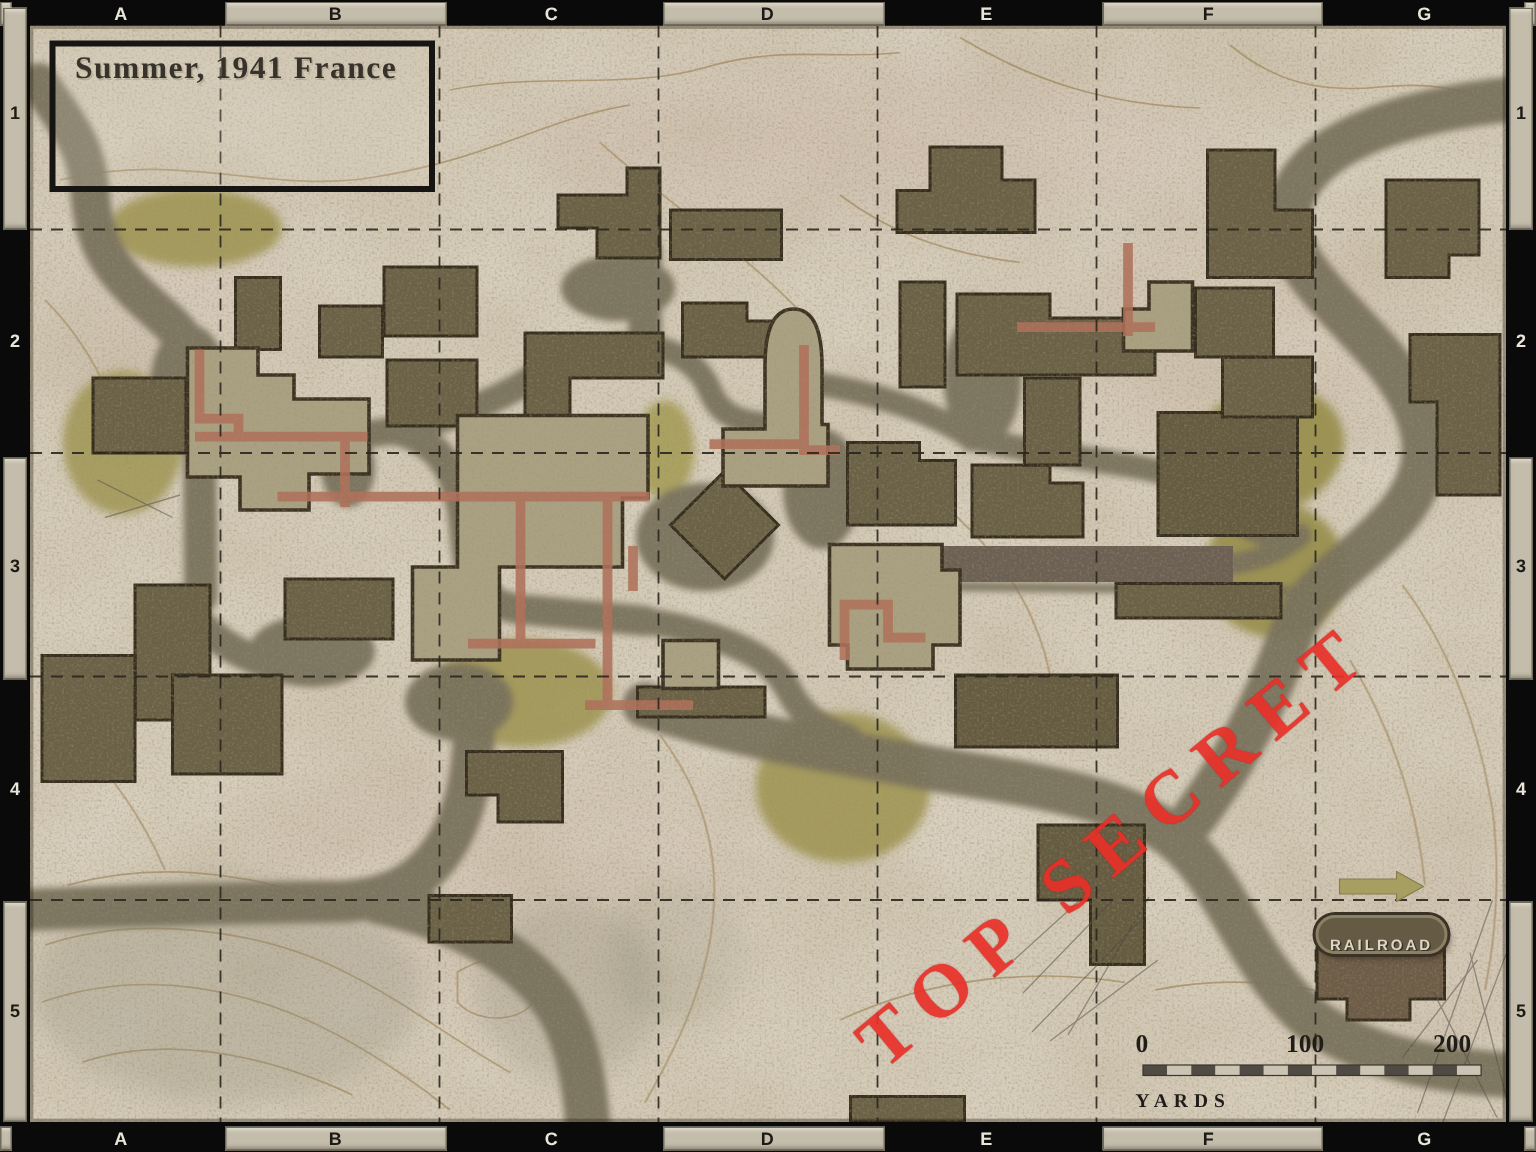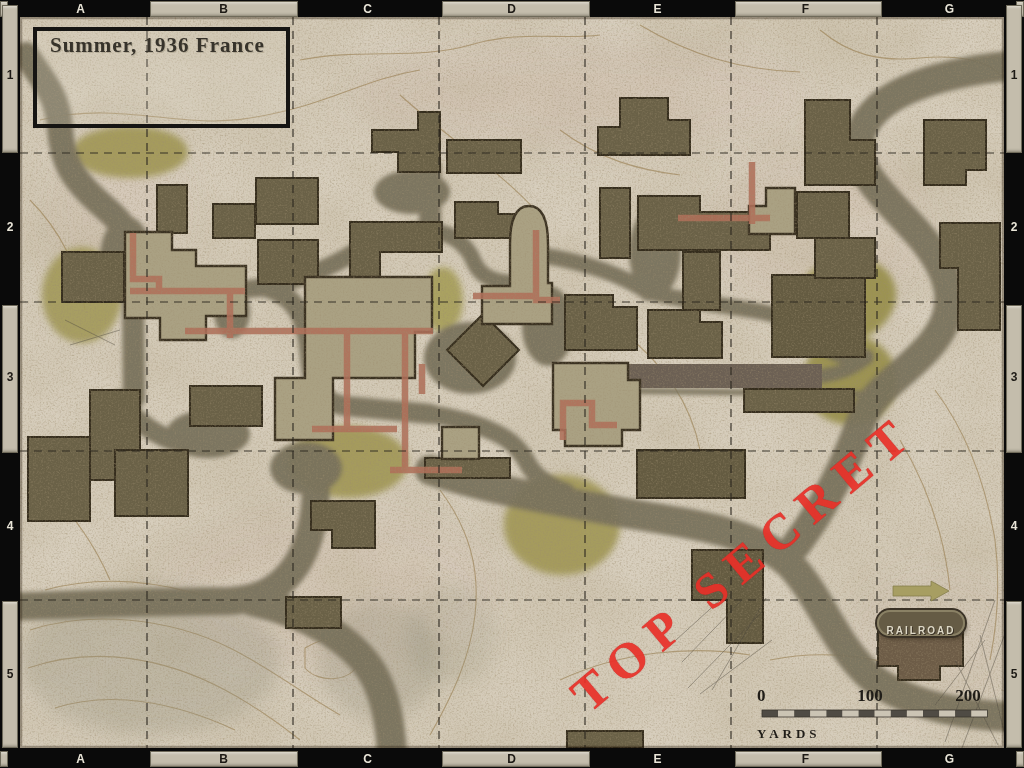--- a/index.html
+++ b/index.html
@@ -273,21 +273,21 @@
         <rect x="971.3" y="710" width="16.1" height="7" fill="#cbc4b4"></rect>
         <rect x="762" y="710" width="225.4" height="7" fill="none" stroke="#3a362e" stroke-width="0.8"></rect>
       </g>
       <text x="757" y="738" font-size="13" letter-spacing="4">YARDS</text>
     </g>
   </svg>
 
   <div id="stamp">TOP SECRET</div>
 
   <div id="titlebox">
-    <div id="subtitle">Summer, 1936 France</div>
+    <div id="subtitle">Summer, 1941 France</div>
   </div>
 
   <div id="railpill">
     <span>RAILROAD</span>
   </div>
 
   <div class="bbar" id="bar-top"></div>
   <div class="bbar" id="bar-bottom"></div>
   <div class="bbar" id="bar-left"></div>
   <div class="bbar" id="bar-right"></div>

